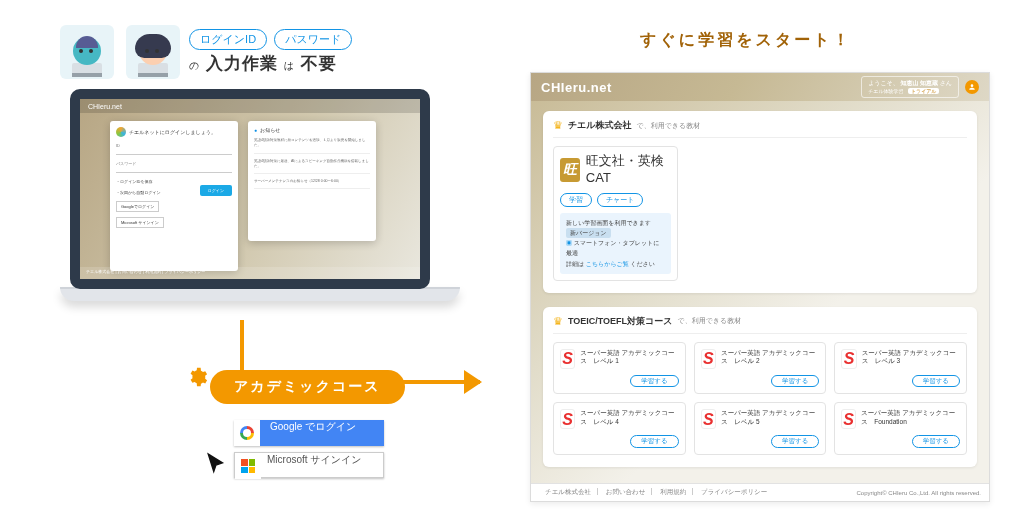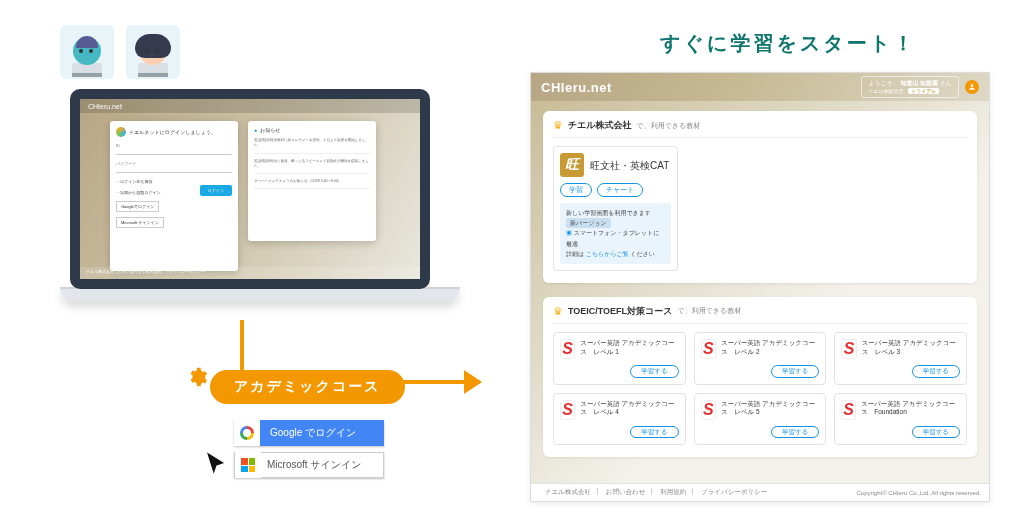--- a/index.html
+++ b/index.html
@@ -162,21 +162,21 @@
   .arrow-right::after{
     content:""; position:absolute; right:-2px; top:-10px;
     border-left:18px solid #f39800;
     border-top:12px solid transparent;
     border-bottom:12px solid transparent;
   }
 
   
   .ext-btn{
     position:absolute; left:234px; width:150px; height:26px;
-    display:flex; align-items:center;
+    display:flex; 
     font-size:10px;
     box-shadow:0 1px 2px rgba(0,0,0,.25);
   }
   .ext-btn .ico{width:26px;height:26px;display:flex;align-items:center;justify-content:center;background:#fff;}
   .google-btn{ top:420px; background:#4285f4; color:#fff;}
   .google-btn .txt{padding-left:10px;}
   .ms-btn{ top:452px; background:#fff; color:#555; border:1px solid #ccc;}
   .ms-btn .txt{padding-left:6px;}
   .ms-btn .ico{border-right:0;}
   .cursor-icon{
@@ -195,22 +195,22 @@
   .ms-sq{
     width:14px;height:14px;display:grid;grid-template:1fr 1fr/1fr 1fr;gap:1px;
   }
   .ms-sq div:nth-child(1){background:#f25022;}
   .ms-sq div:nth-child(2){background:#7fba00;}
   .ms-sq div:nth-child(3){background:#00a4ef;}
   .ms-sq div:nth-child(4){background:#ffb900;}
 
   
   .right-title{
-    position:absolute; left:660px; top:30px;
-    color:#0f766e; font-size:20px; font-weight:700;
+    position:absolute; left:640px; top:30px;
+    color:#a16207; font-size:16px; font-weight:700;
     letter-spacing:3px;
   }
 
   .browser{
     position:absolute; left:530px; top:72px;
     width:460px; height:430px;
     border:1px solid #dcdcdc;
     display:flex; flex-direction:column;
     background:#fff;
     box-shadow:0 2px 6px rgba(0,0,0,.08);
@@ -265,21 +265,21 @@
     font-size:7px;
   }
   .course-top{display:flex; gap:6px; align-items:center;}
   .course-logo{
     width:24px;height:24px;border-radius:3px;
     background:#e93030;
     display:flex;align-items:center;justify-content:center;
     color:#fff; font-size:14px; font-style:italic; font-weight:700;
   }
   .course-logo.gold{background:#c79a33;}
-  .course-name{font-size:10px; line-height:1.3;}
+  .course-name{font-size:13px; line-height:1.3;}
   .chip{
     display:inline-block; border:1px solid #1294e5; color:#1294e5;
     border-radius:999px; padding:1px 8px; font-size:7px;
     margin-top:6px; margin-right:3px;
   }
   .notice-box{
     margin-top:6px; background:#eaf4fd; border-radius:3px;
     padding:5px 6px; font-size:6px; color:#444; line-height:1.7;
   }
   .notice-box .nb-btn{
@@ -327,20 +327,30 @@
     <span class="avatar boy">
       <span class="face"></span>
         <span class="laptop"></span>
     </span>
     <span class="avatar girl">
       <span class="face"></span>
         <span class="laptop"></span>
     </span>
   </span>
 
+  <span class="badges-line">
+    <span class="pill">ログインID</span>
+    <span class="pill">パスワード</span>
+    <div class="entry-line">
+      <span class="small">の</span>
+      <strong>入力作業</strong>
+      <span class="small">は</span>
+      <strong>不要</strong>
+    </div>
+  </span>
 
   
   <div class="laptop-mock">
     <div class="screen">
       <div class="screen-header">CHIeru.net</div>
 
       <div class="login-card">
         <div class="wc">
             <span class="dot"></span>
           <span>チエルネットにログインしましょう。</span>

